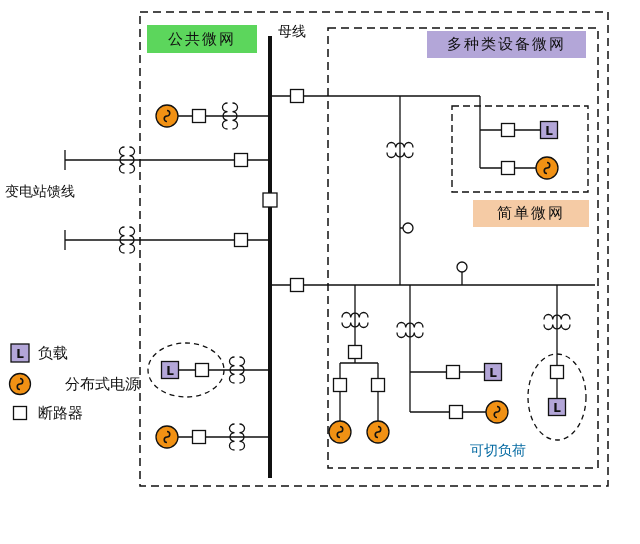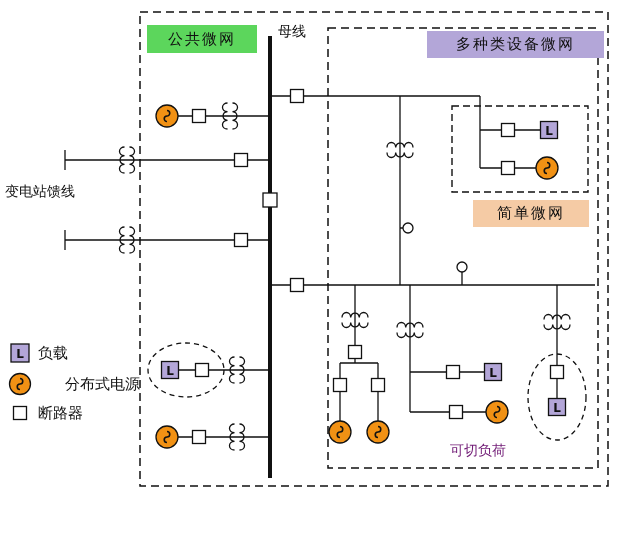--- a/index.html
+++ b/index.html
@@ -153,25 +153,25 @@
       <text class="lsym" x="20" y="353.5">L</text>
     </g>
     <g>
       <circle class="genc" cx="20" cy="384" r="10.5" fill="#f19114"></circle>
       <path class="sine" d="M20 378.5 A2.75 2.75 0 0 1 20 384 A2.75 2.75 0 0 0 20 389.5"></path>
     </g>
     <rect class="breaker" x="13.5" y="406.5" width="13" height="13"></rect>
   </svg>
 
   <div class="tag tag-green" style="left:147px; top:25px; width:110px; height:28px;">公共微网</div>
-  <div class="tag tag-purple" style="left:427px; top:31px; width:177px; height:27px;">多种类设备微网</div>
+  <div class="tag tag-purple" style="left:427px; top:31px; width:159px; height:27px;">多种类设备微网</div>
   <div class="tag tag-peach" style="left:473px; top:200px; width:116px; height:27px;">简单微网</div>
 
   <div class="lbl" style="left:278px; top:22px;">母线</div>
   <div class="lbl" style="left:5px; top:182px;">变电站馈线</div>
-  <div class="lbl" style="left:450px; top:441px; color:#701a75;">可切负荷</div>
+  <div class="lbl" style="left:470px; top:441px; color:#0369a1;">可切负荷</div>
 
   <div class="legend-label" style="left:38px; top:344px;">负载</div>
   <div class="legend-label" style="left:38px; top:375px;margin-left:27px;">分布式电源</div>
   <div class="legend-label" style="left:38px; top:404px;font-family:Liberation Serif, serif;">断路器</div>
 
 
 </div>
 
 </body></html>

